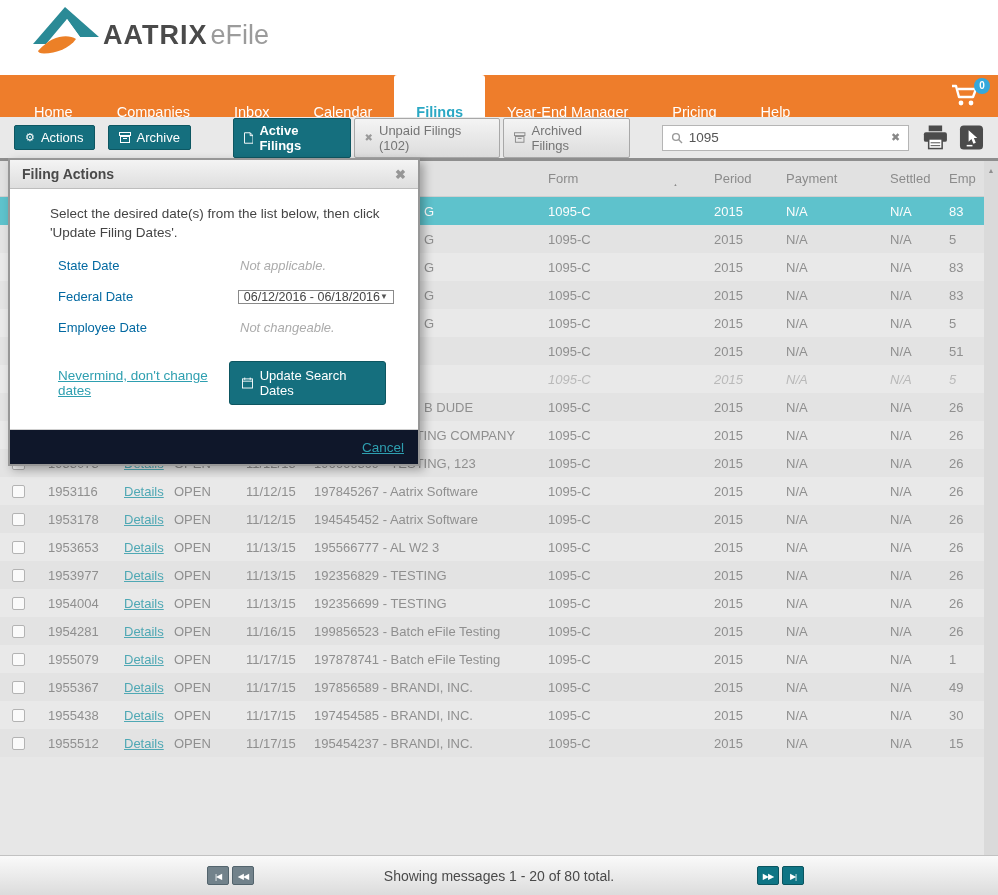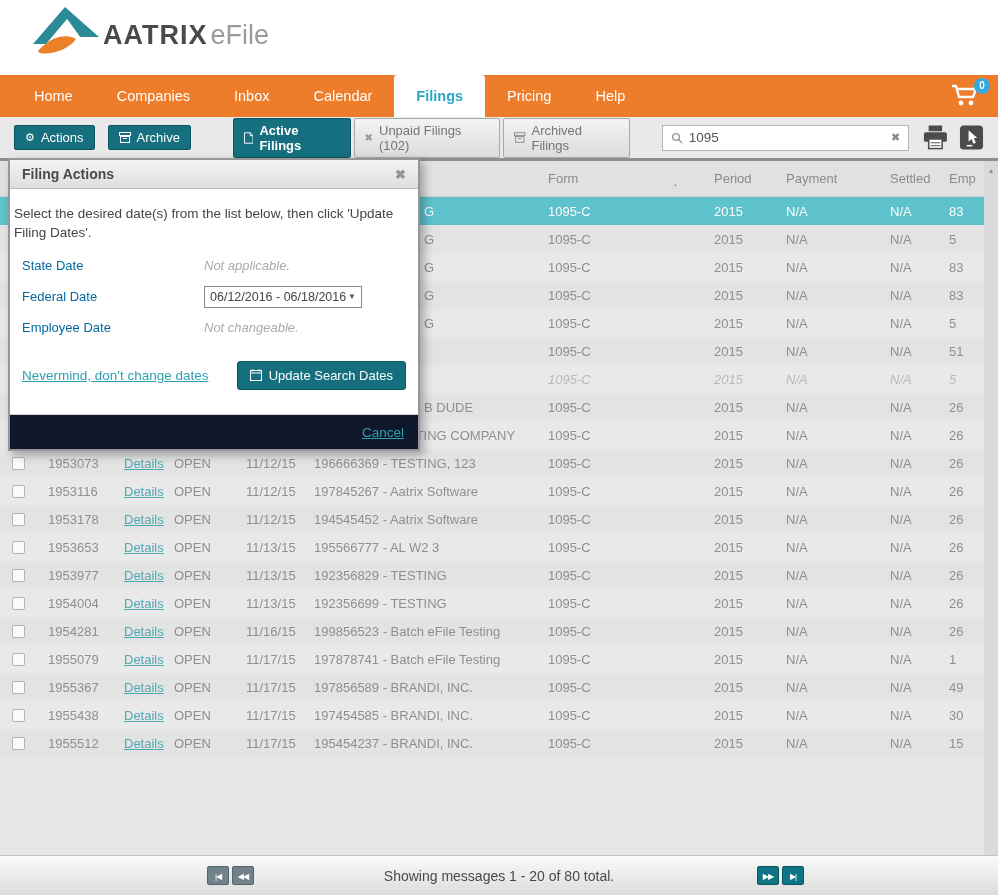--- a/index.html
+++ b/index.html
@@ -11,21 +11,21 @@
   .top { position:absolute; top:0; left:0; right:0; height:75px; background:#fff; }
   .logo { position:absolute; left:30px; top:4px; }
   .brand { position:absolute; left:103px; top:20px; font-size:27px; font-weight:bold; color:#4a4a4a; letter-spacing:1px; }
   .brand .suffix { font-weight:normal; color:#9b9b9b; letter-spacing:0; margin-left:3px; }
   .faqbox { position:absolute; right:15px; top:18px; width:158px; height:28px; border:1px solid #c9c9c9; background:#fafafa; display:flex; align-items:center; padding:0 7px 0 10px; }
   .faqbox input { flex:1; border:none; outline:none; background:transparent; font-size:14px; color:#3aa9bf; width:110px; font-family:"Liberation Sans", sans-serif; }
   .faqbox input::placeholder { color:#3aa9bf; opacity:1; }
 
   
   .nav { position:absolute; top:75px; left:0; right:0; height:42px; background:#ee7d2b; display:flex; padding-left:12px; }
-  .nav-item { color:#fff; font-size:14.5px; line-height:42px; padding:0 22px; cursor:pointer; }
+  .nav-item { color:#fff; font-size:14.5px; line-height:42px; padding:16px 22px; cursor:pointer; }
   .nav-item.active { background:#fff; color:#2ba8c4; font-weight:bold; border-radius:3px 3px 0 0; }
   .cart { position:absolute; right:12px; top:7px; width:36px; height:30px; }
   .cart-badge { position:absolute; right:-4px; top:-4px; width:16px; height:16px; border-radius:50%; background:#35a8dc; color:#fff; font-size:10px; font-weight:bold; text-align:center; line-height:16px; }
 
   
   .toolbar { position:absolute; top:117px; left:0; right:0; height:41px; background:#e9e9e9; display:flex; align-items:center; padding:0 14px; }
   .btn-teal { background:#156f7e; border:1px solid #0e5762; color:#fff; font-size:13px; padding:4px 10px; border-radius:2px; display:inline-flex; align-items:center; gap:6px; cursor:pointer; }
   .btn-gray { background:linear-gradient(#f4f4f4,#dcdcdc); border:1px solid #a8a8a8; color:#757575; font-size:13px; padding:4px 10px; border-radius:2px; display:inline-flex; align-items:center; gap:6px; cursor:pointer; }
   .bold { font-weight:bold; }
   .tab-group { display:flex; gap:3px; margin-left:42px; }
@@ -67,26 +67,26 @@
   .pg-gray { background:#72828b; border:1px solid #53646d; }
   .pg-teal { background:#0f7585; border:1px solid #0a5560; }
   .pg-first { left:207px; } .pg-prev { left:232px; }
   .pg-next { right:219px; } .pg-last { right:194px; }
 
   
   .modal { position:absolute; left:8px; top:158px; width:412px; background:#fff; border:2px solid #979797; box-shadow:4px 4px 9px rgba(0,0,0,.3); z-index:20; }
   .modal-header { height:29px; background:linear-gradient(#f4f4f4,#dedede); border-bottom:1px solid #bdbdbd; display:flex; align-items:center; padding:0 12px; }
   .modal-title { font-weight:bold; font-size:14px; color:#4a4a4a; flex:1; }
   .modal-close { color:#969696; font-size:13px; font-weight:bold; cursor:pointer; }
-  .modal-body { padding:16px 4px 12px; }
+  .modal-body { padding:16px 24px 12px;margin-left:16px; }
   .modal-msg { font-size:13.5px; color:#444; line-height:1.4; margin-bottom:12px; }
   .field { display:flex; align-items:center; margin:9px 0 9px 8px; min-height:22px; }
   .flabel { width:182px; font-size:13px; color:#0369a1; }
   .fstatic { font-style:italic; color:#ababab; font-size:13px; }
-  .select { width:158px; height:22px; border:1px solid #8a8a8a; background:#fff; display:flex; align-items:center; justify-content:space-between; padding:0 5px; font-size:12.5px; color:#444; cursor:pointer; }
+  .select { width:158px; height:14px; border:1px solid #8a8a8a; background:#fff; display:flex; align-items:center; justify-content:space-between; padding:0 5px; font-size:12.5px; color:#444; cursor:pointer; }
   .caret { font-size:8px; color:#555; }
   .modal-actions { display:flex; justify-content:space-between; align-items:center; margin:22px 8px 12px; }
   .nevermind { color:#2e9fb0; text-decoration:underline; font-size:13.5px; cursor:pointer; }
   .update-btn { background:#156f7e; border:1px solid #0d5661; color:#fff; font-size:13px; padding:6px 12px; border-radius:3px; display:inline-flex; align-items:center; gap:7px; cursor:pointer; }
   .modal-footer { background:#0f172a; border-top:1px solid #cfcfcf; padding:8px 14px; text-align:right; }
   .cancel { color:#2e9fb0; text-decoration:underline; font-size:13.5px; cursor:pointer; }
 </style>
 </head>
 <body>
 
@@ -100,20 +100,21 @@
     </svg>
     <div class="brand"><span>AATRIX</span><span class="suffix">eFile</span></div>
   </div>
 
   <div class="nav">
     <div class="nav-item">Home</div>
     <div class="nav-item">Companies</div>
     <div class="nav-item">Inbox</div>
     <div class="nav-item">Calendar</div>
     <div class="nav-item active">Filings</div>
+    <div class="nav-item">Year-End Manager</div>
     <div class="nav-item">Pricing</div>
     <div class="nav-item">Help</div>
     <div class="cart">
       <svg width="30" height="28" viewBox="0 0 30 28">
           <path d="M2,4 L6,4 L9,15 L23,15 L26,7 L8,7" fill="none" stroke="#fff" stroke-width="2.4" stroke-linejoin="round"></path>
           <circle cx="11" cy="21" r="2.4" fill="#fff"></circle>
           <circle cx="21" cy="21" r="2.4" fill="#fff"></circle>
         </svg>
       <div class="cart-badge">0</div>
     </div>

